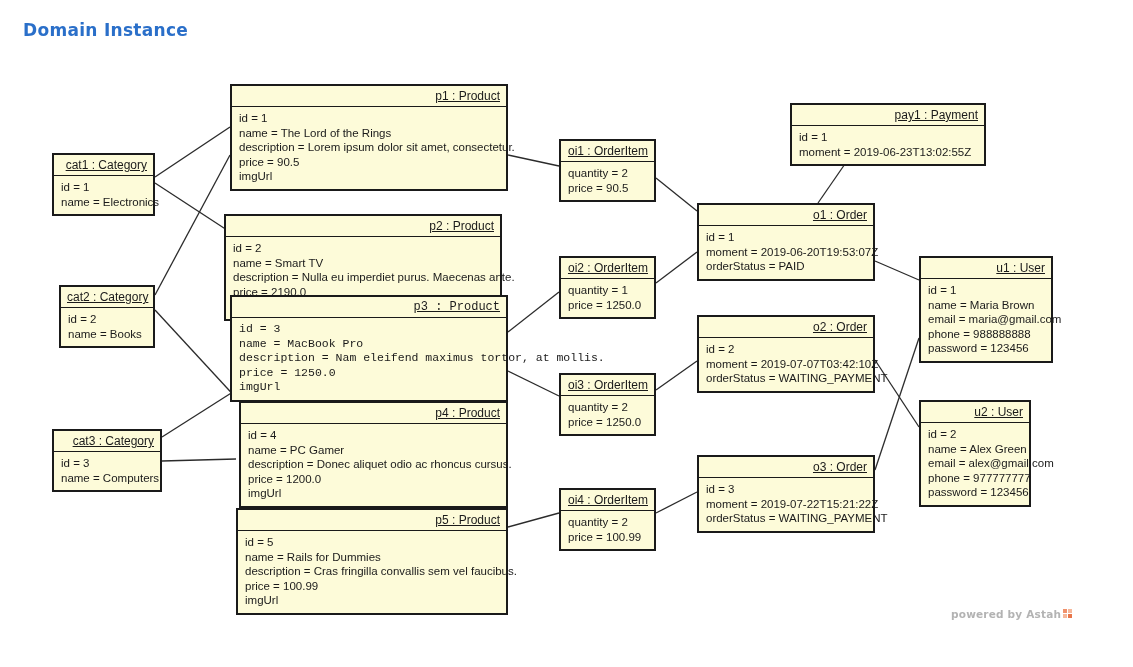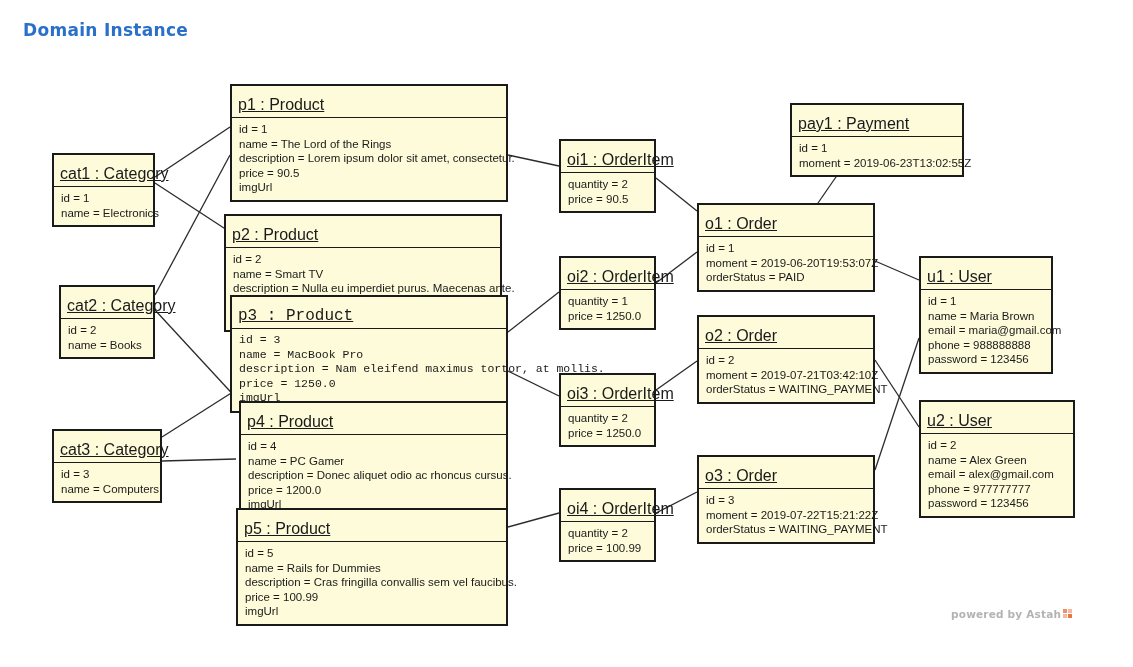--- a/index.html
+++ b/index.html
@@ -33,24 +33,24 @@
     pointer-events: none;
   }
   .uml-node {
     position: absolute;
     background: #fdfbd9;
     border: 2px solid #1a1a1a;
     box-sizing: border-box;
     z-index: 5;
   }
   .uml-header {
-    text-align: left;
-    font-size: 16px;
+    text-align: right;
+    font-size: 12px;
     color: #1a1a1a;
-    padding: 10px 6px 3px 6px;
+    padding: 3px 6px 3px 6px;
     border-bottom: 1px solid #1a1a1a;
     white-space: nowrap;
   }
   .uml-header span {
     text-decoration: underline;
   }
   .uml-body {
     padding: 4px 7px 5px 7px;
   }
   .uml-attr {
@@ -214,50 +214,50 @@
       <div class="uml-body">
         <div class="uml-attr">id = 1</div>
         <div class="uml-attr">moment = 2019-06-20T19:53:07Z</div>
         <div class="uml-attr">orderStatus = PAID</div>
       </div>
     </div>
     <div class="uml-node" style="left: 697px; top: 315px; width: 178px;">
       <div class="uml-header"><span>o2 : Order</span></div>
       <div class="uml-body">
         <div class="uml-attr">id = 2</div>
-        <div class="uml-attr">moment = 2019-07-21T03:42:10Z</div>
+        <div class="uml-attr">moment = 2019-07-07T03:42:10Z</div>
         <div class="uml-attr">orderStatus = WAITING_PAYMENT</div>
       </div>
     </div>
     <div class="uml-node" style="left: 697px; top: 455px; width: 178px;">
       <div class="uml-header"><span>o3 : Order</span></div>
       <div class="uml-body">
         <div class="uml-attr">id = 3</div>
         <div class="uml-attr">moment = 2019-07-22T15:21:22Z</div>
         <div class="uml-attr">orderStatus = WAITING_PAYMENT</div>
       </div>
     </div>
-    <div class="uml-node" style="left: 790px; top: 103px; width: 174px;">
+    <div class="uml-node" style="left: 790px; top: 103px; width: 196px;">
       <div class="uml-header"><span>pay1 : Payment</span></div>
       <div class="uml-body">
         <div class="uml-attr">id = 1</div>
         <div class="uml-attr">moment = 2019-06-23T13:02:55Z</div>
       </div>
     </div>
     <div class="uml-node" style="left: 919px; top: 256px; width: 134px;">
       <div class="uml-header"><span>u1 : User</span></div>
       <div class="uml-body">
         <div class="uml-attr">id = 1</div>
         <div class="uml-attr">name = Maria Brown</div>
         <div class="uml-attr">email = maria@gmail.com</div>
         <div class="uml-attr">phone = 988888888</div>
         <div class="uml-attr">password = 123456</div>
       </div>
     </div>
-    <div class="uml-node" style="left: 919px; top: 400px; width: 156px;">
+    <div class="uml-node" style="left: 919px; top: 400px; width: 112px;">
       <div class="uml-header"><span>u2 : User</span></div>
       <div class="uml-body">
         <div class="uml-attr">id = 2</div>
         <div class="uml-attr">name = Alex Green</div>
         <div class="uml-attr">email = alex@gmail.com</div>
         <div class="uml-attr">phone = 977777777</div>
         <div class="uml-attr">password = 123456</div>
       </div>
     </div>
   </div>

